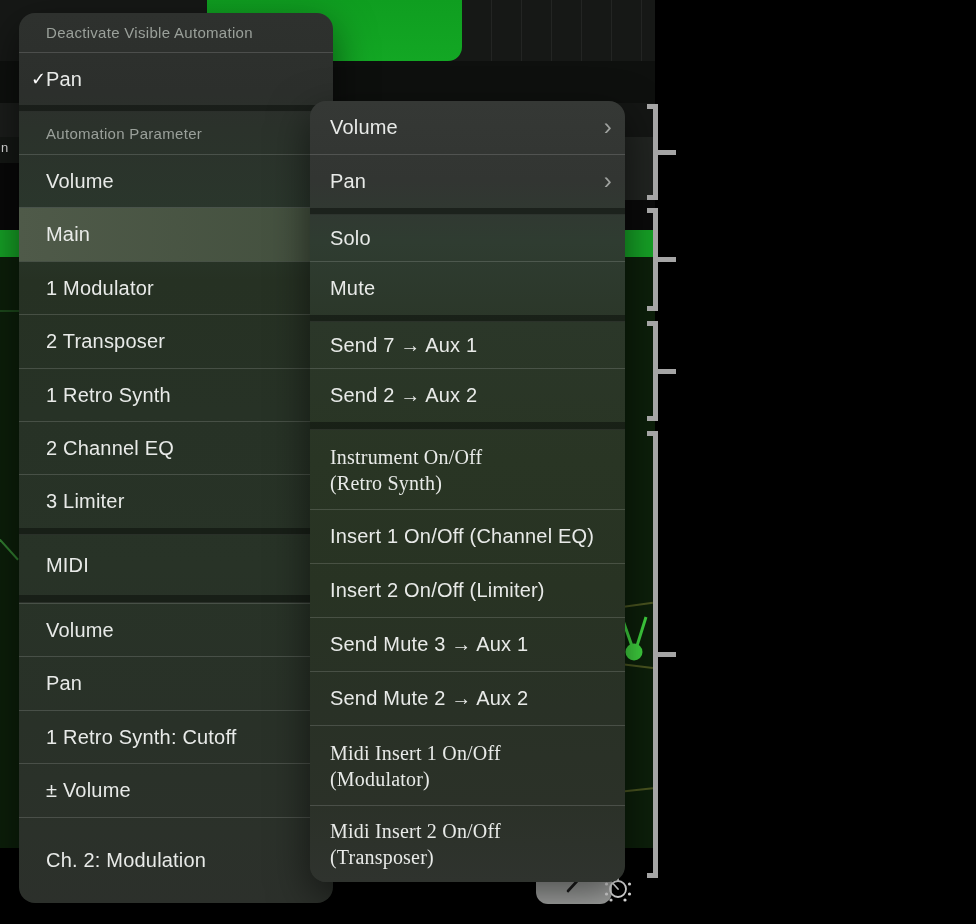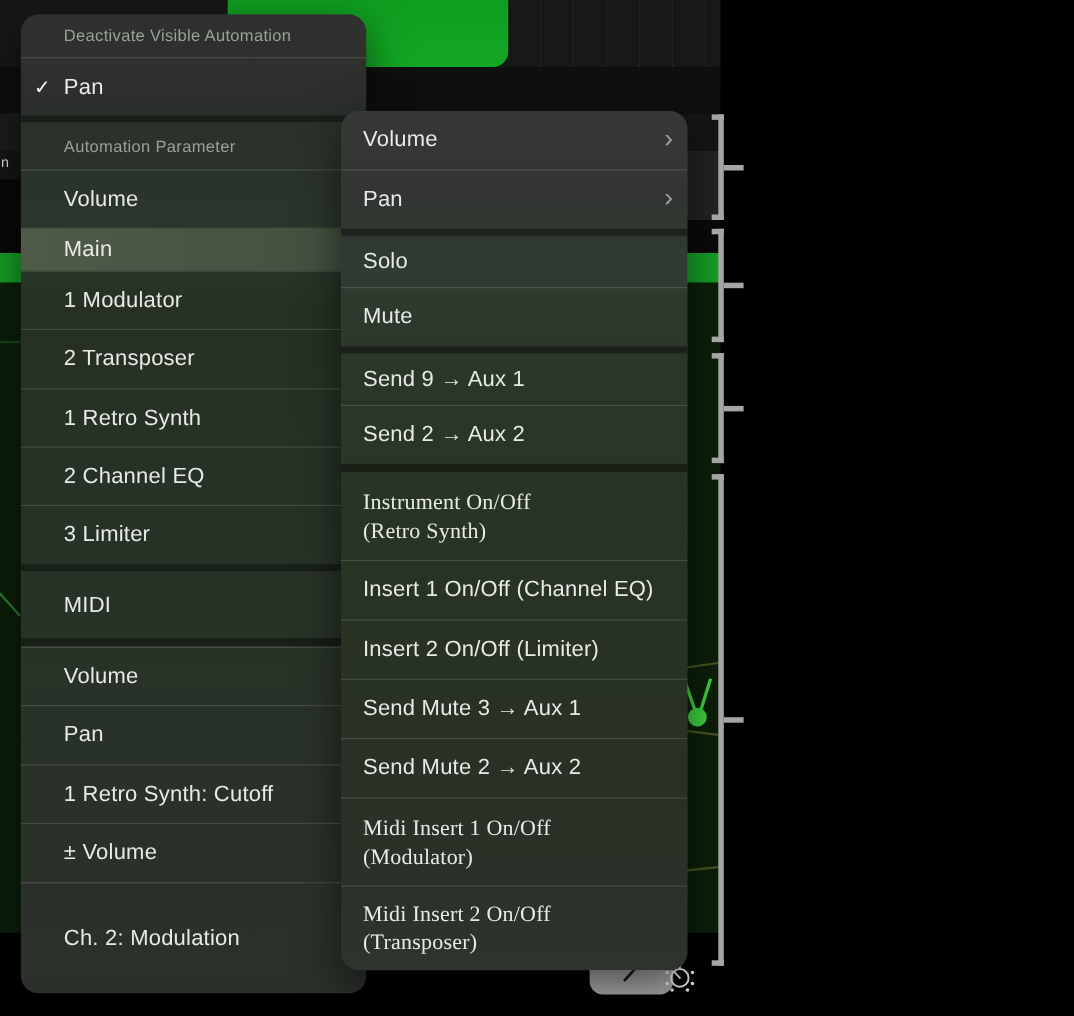--- a/index.html
+++ b/index.html
@@ -38,21 +38,21 @@
 
   
   .menu{position:absolute;border-radius:16px;overflow:hidden;
         box-shadow:0 14px 40px rgba(0,0,0,.55);display:flex;flex-direction:column;}
   #left-menu{left:19px;top:13px;width:314px;height:890px;
       background:linear-gradient(180deg,#2e312e 0%,#2c2f2c 9%,#2b322b 13%,#2a372c 24%,
         #263123 30%,#273226 45%,#283327 62%,#293128 80%,#2b312a 92%,#2c302b 100%);}
   #sub-menu{left:310px;top:101px;width:315px;height:781px;
       background:linear-gradient(180deg,#353835 0%,#323532 10%,#2f3c31 18%,#2b3729 28%,
         #293524 46%,#283323 62%,#293126 78%,#2b3128 90%,#2f332e 100%);}
-  .mi{position:relative;display:flex;align-items:center;padding-left:39px;
+  .mi{position:relative;display:flex;align-items:center;padding-left:27px;
       font-size:20px;color:#e8eae8;letter-spacing:.2px;flex:0 0 auto;box-sizing:border-box;}
   #sub-menu .mi{padding-left:20px;}
   .hdr{font-size:15px;color:#9aa09a;letter-spacing:.3px;}
   .mdiv{height:1px;background:rgba(255,255,255,.15);flex:0 0 auto;}
   .gap{background:rgba(8,12,8,.5);box-shadow:inset 0 -1px 0 rgba(255,255,255,.08);flex:0 0 auto;}
   .sel{background:linear-gradient(90deg,#4f5a49,#43503e);}
   .check{position:absolute;left:12px;font-size:18px;color:#fdfdfd;}
   .chev{position:absolute;right:13px;top:50%;transform:translateY(-55%);
         color:#9fa29f;font-size:24px;}
   .two{flex-direction:column;align-items:flex-start;justify-content:center;line-height:26px;font-family:Liberation Serif, serif;}
@@ -119,21 +119,21 @@
   <div class="mdiv"></div>
   <div class="mi" style="height:52px">
     <span class="check">✓</span>
     <span>Pan</span>
   </div>
   <div class="gap" style="height:7px"></div>
   <div class="mi hdr" style="height:42px">Automation Parameter</div>
   <div class="mdiv"></div>
   <div class="mi" style="height:52px">Volume</div>
   <div class="mdiv"></div>
-  <div class="mi sel" style="height:38px">Main</div>
+  <div class="mi sel" style="height:53px">Main</div>
   <div class="mdiv"></div>
   <div class="mi" style="height:52px">1 Modulator</div>
   <div class="mdiv"></div>
   <div class="mi" style="height:53px">2 Transposer</div>
   <div class="mdiv"></div>
   <div class="mi" style="height:52px">1 Retro Synth</div>
   <div class="mdiv"></div>
   <div class="mi" style="height:52px">2 Channel EQ</div>
   <div class="mdiv"></div>
   <div class="mi" style="height:53px">3 Limiter</div>
@@ -160,21 +160,21 @@
   <div class="mdiv"></div>
   <div class="mi" style="height:53px">
     <span>Pan</span>
     <span class="chev">›</span>
   </div>
   <div class="gap" style="height:7px"></div>
   <div class="mi" style="height:46px">Solo</div>
   <div class="mdiv"></div>
   <div class="mi" style="height:53px">Mute</div>
   <div class="gap" style="height:7px"></div>
-  <div class="mi" style="height:46px">Send 9 → Aux 1</div>
+  <div class="mi" style="height:46px">Send 7 → Aux 1</div>
   <div class="mdiv"></div>
   <div class="mi" style="height:53px">Send 2 → Aux 2</div>
   <div class="gap" style="height:8px"></div>
   <div class="mi two" style="height:79px">
     <span>Instrument On/Off</span>
     <span>(Retro Synth)</span>
   </div>
   <div class="mdiv"></div>
   <div class="mi" style="height:53px">Insert 1 On/Off (Channel EQ)</div>
   <div class="mdiv"></div>

